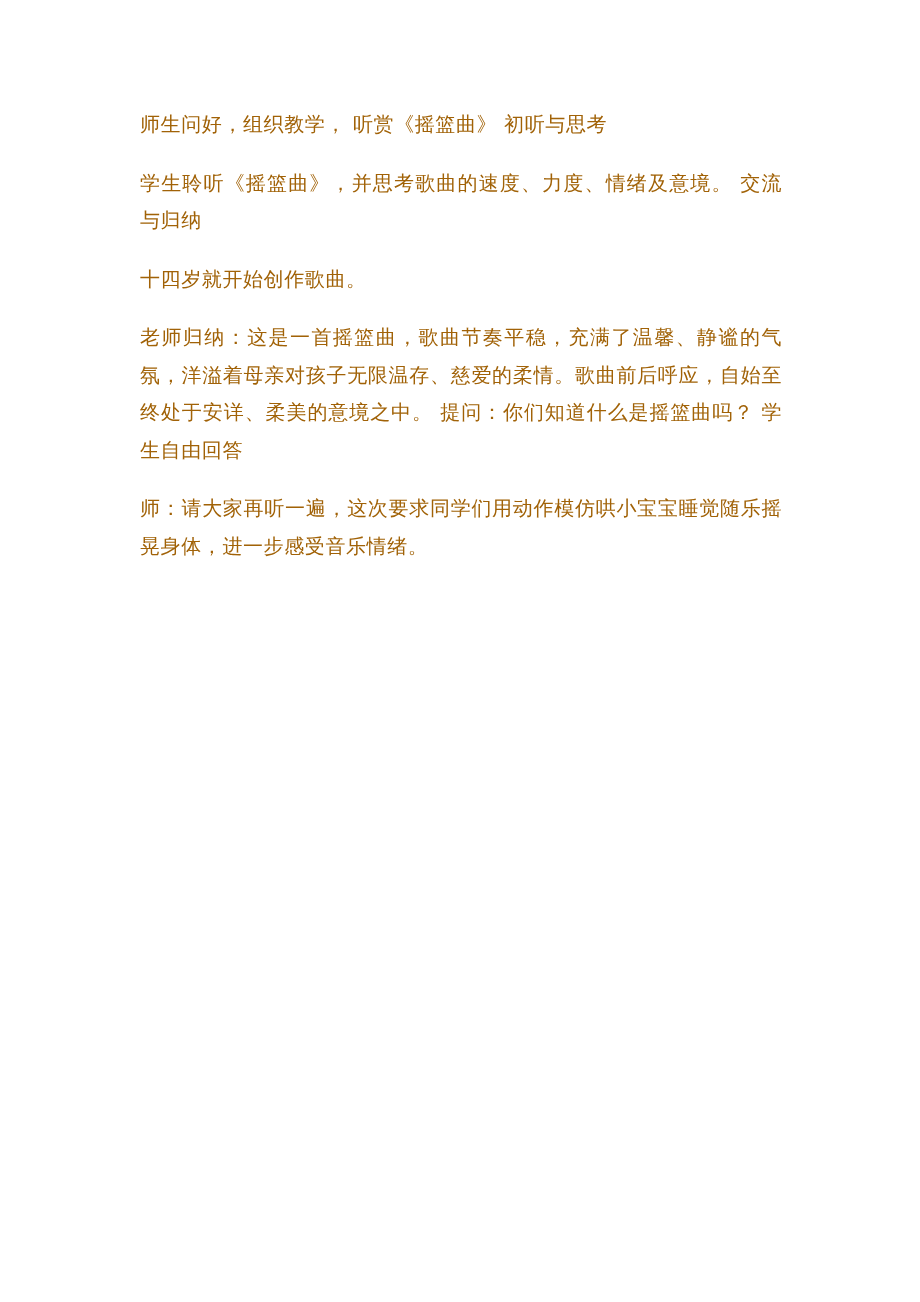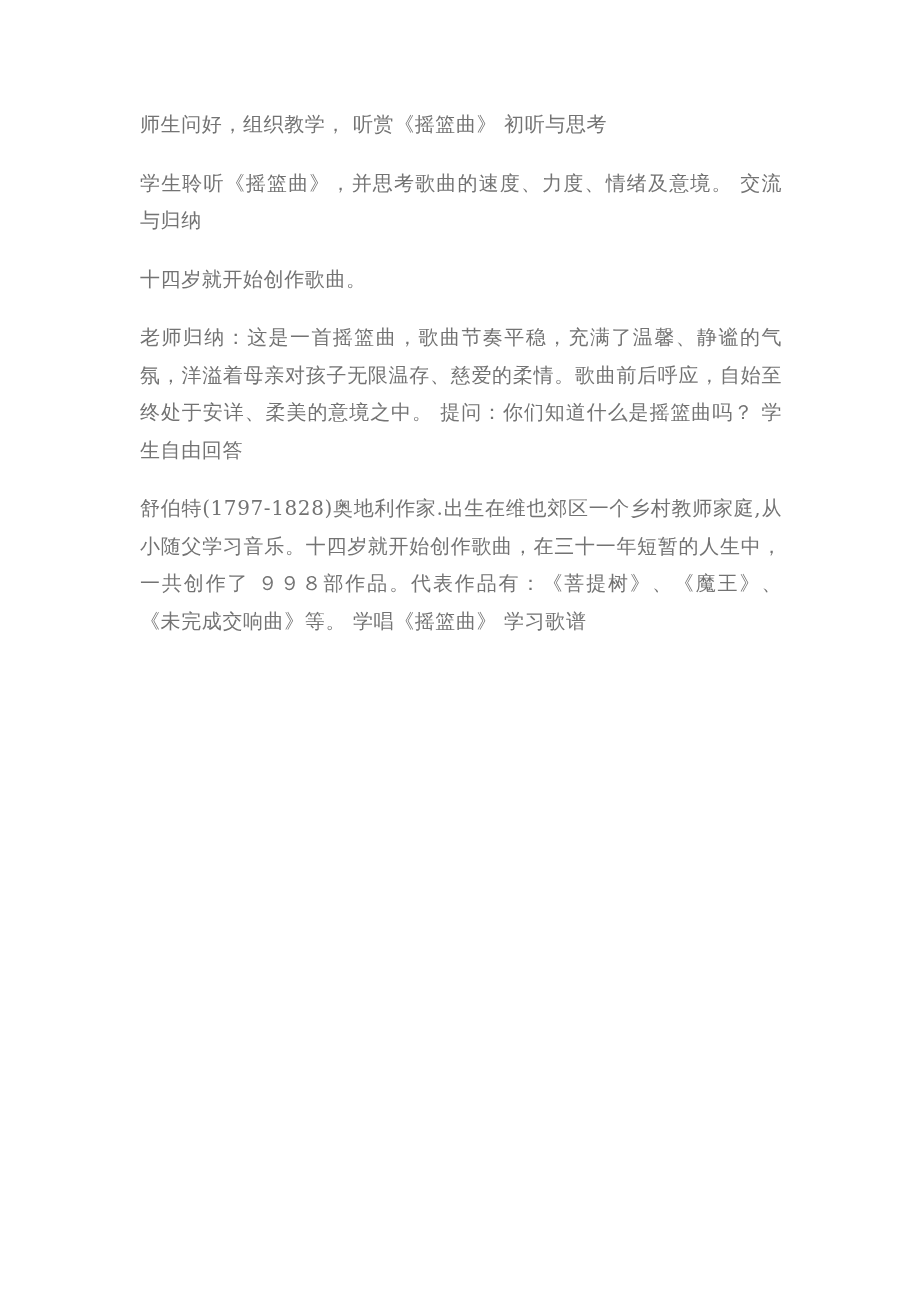--- a/index.html
+++ b/index.html
@@ -13,32 +13,32 @@
     position: relative;
     overflow: hidden;
   }
   .page {
     position: absolute;
     left: 140px;
     top: 106px;
     width: 642px;
     font-family: "DejaVu Serif", "Liberation Serif", serif;
     font-size: 20px;
-    color: #737373;
+    color: #a16207;
   }
   .para {
     margin: 0 0 21px 0;
     line-height: 37.5px;
     text-align: justify;
     word-break: break-all;
     letter-spacing: 0.6px;
   }
 </style>
 </head>
 <body>
 
 <div class="page">
   <p class="para">师生问好，组织教学， 听赏《摇篮曲》 初听与思考</p>
   <p class="para">学生聆听《摇篮曲》，并思考歌曲的速度、力度、情绪及意境。 交流与归纳</p>
   <p class="para">十四岁就开始创作歌曲。</p>
   <p class="para">老师归纳：这是一首摇篮曲，歌曲节奏平稳，充满了温馨、静谧的气氛，洋溢着母亲对孩子无限温存、慈爱的柔情。歌曲前后呼应，自始至终处于安详、柔美的意境之中。 提问：你们知道什么是摇篮曲吗？ 学生自由回答</p>
-  <p class="para">舒伯特(1797-1828)奥地利作家.出生在维也郊区一个乡村教师家庭,从小随父学习音乐。十四岁就开始创作歌曲，在三十一年短暂的人生中，一共创作了 ９９８部作品。代表作品有：《菩提树》、《魔王》、《未完成交响曲》等。 学唱《摇篮曲》 学习歌谱</p>
+  <p class="para">师：请大家再听一遍，这次要求同学们用动作模仿哄小宝宝睡觉随乐摇晃身体，进一步感受音乐情绪。</p>
 </div>
 
 </body></html>

